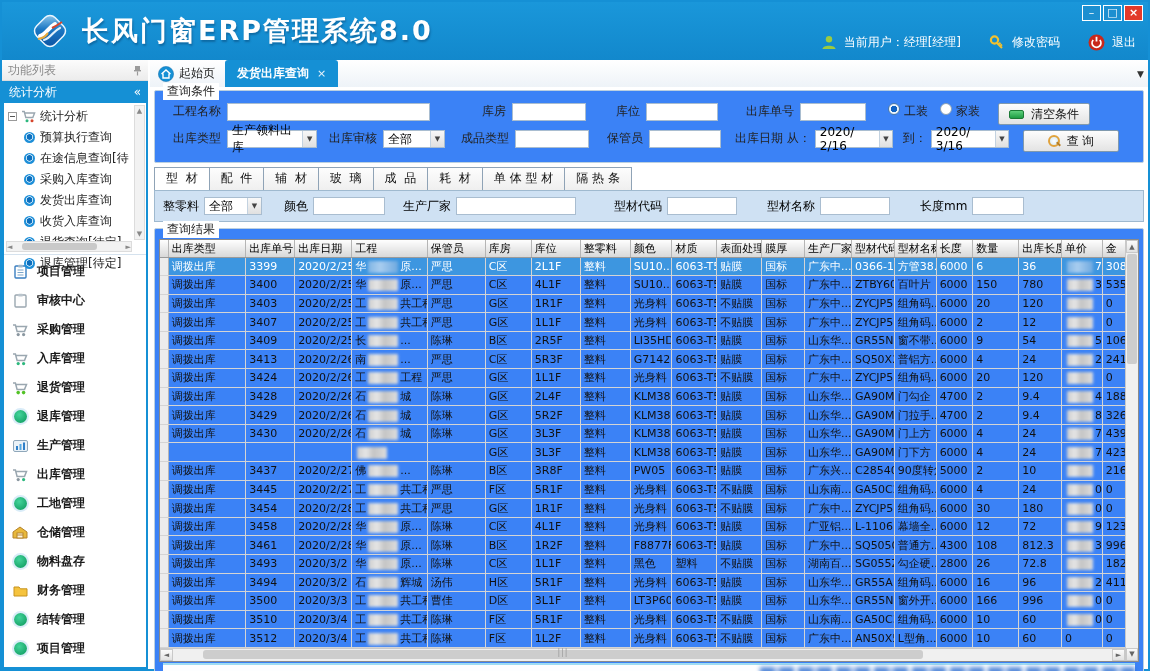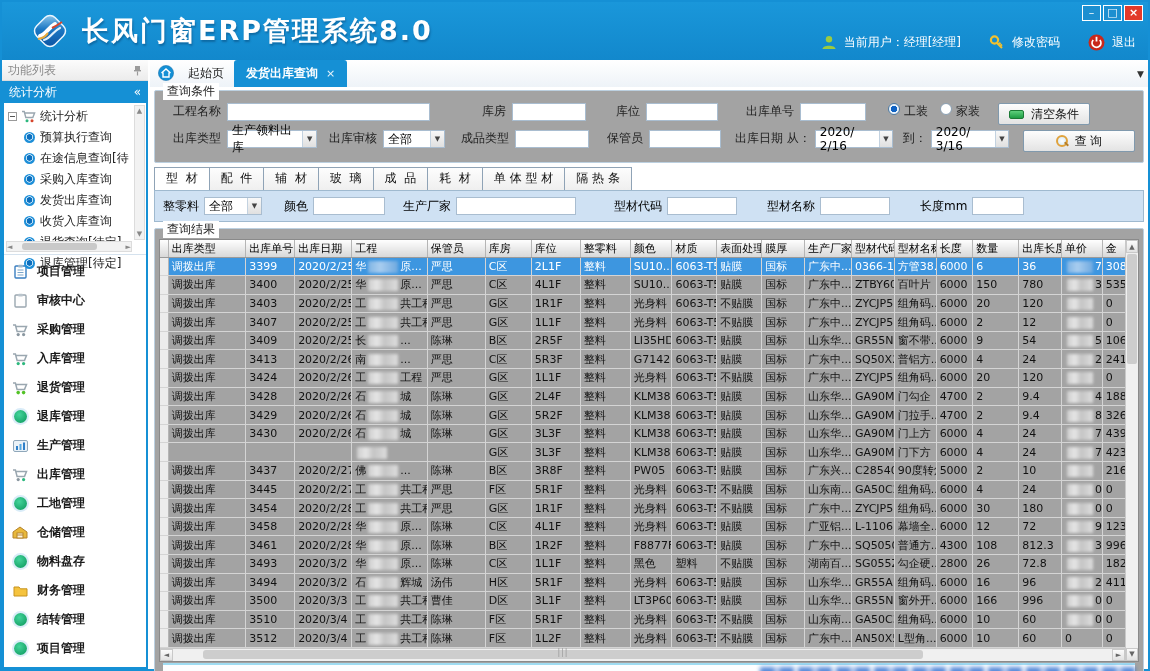--- a/index.html
+++ b/index.html
@@ -37,26 +37,26 @@
   .mi { width:16px; height:15px; flex:0 0 16px; display:inline-flex; align-items:center; justify-content:center; }
   .i-dot-g { width:13px; height:13px; border-radius:50%; background:radial-gradient(circle at 40% 35%, #43d49b, #1aa86d 70%); box-shadow:0 0 0 2px #d9ecf8; }
   .side-bottom { height:26px; border-top:1px solid #e0e0e0; display:flex; align-items:center; gap:16px; padding:0 8px; }
   .side-bottom .dot { width:11px; height:11px; border-radius:50%; background:radial-gradient(circle at 40% 35%, #43d49b, #1aa86d 70%); box-shadow:0 0 0 2px #d9ecf8; }
   .side-cartbtn { width:30px; height:21px; border:1px solid #c2c2c2; border-radius:3px; background:linear-gradient(#fafafa,#e4e4e4); display:flex; align-items:center; justify-content:center; }
   .chev { color:#555; font-size:11px; line-height:8px; text-align:center; }
 
   
   .main { position:absolute; left:148px; top:58px; right:0; bottom:0; display:flex; flex-direction:column; background:#fff; }
   .tabbar { height:27px; display:flex; align-items:flex-end; position:relative; background:linear-gradient(#ffffff,#eef3f8); }
-  .tab-home { display:flex; align-items:flex-start; gap:14px; padding:4px 10px 5px 8px; font-size:12px; color:#222;margin-top:16px; }
+  .tab-home { display:flex; align-items:center; gap:5px; padding:4px 10px 5px 8px; font-size:12px; color:#222;margin-top:16px; }
   .tab-active { display:flex; align-items:center; gap:8px; padding:5px 12px; background:#1590d5; color:#fff; font-size:12px; font-weight:bold; border-radius:3px 3px 0 0; }
   .tab-close { font-weight:normal; font-size:11px; opacity:.9; }
   .tab-dd { position:absolute; right:4px; top:9px; color:#333; font-size:9px; }
 
-  .groupbox { border:1px solid #bcd0e0; border-radius:2px; margin:3px 4px 2px 4px; position:relative; background:#a3a3a3; }
+  .groupbox { border:1px solid #bcd0e0; border-radius:2px; margin:3px 4px 2px 4px; position:relative; background:#3b82f6; }
   .groupbox > .legend { position:absolute; top:-8px; left:8px; background:#fff; padding:0 4px; font-size:12px; color:#222; }
   .qpanel { padding:12px 6px 5px 6px; }
   .qrow { display:flex; align-items:flex-start; margin-bottom:5px; }
   .qrow label { color:#222; }
   .tbox { height:18px; border:1px solid #a9bdd0; background:#fff; }
   .combo { height:18px; border:1px solid #a9bdd0; background:#fff; display:flex; align-items:center; justify-content:space-between; font-size:12px; padding-left:4px; }
   .combo .arw { width:14px; height:100%; border-left:1px solid #c3d2e0; background:linear-gradient(#f8f8f8,#e0e0e0); font-size:7px; color:#444; display:flex; align-items:center; justify-content:center; }
   .radio { width:12px; height:12px; border-radius:50%; border:1px solid #8aa0b4; background:#fff; position:relative; }
   .radio.on { background:radial-gradient(circle, #0f62c3 0 3px, #eaf3fb 3.5px); border-color:#4d7ba6; }
   .btn { display:flex; align-items:center; gap:7px; border:1px solid #8099ad; background:linear-gradient(#fdfdfd,#e3e3e3); border-radius:2px; height:22px; padding:0 10px; font-size:12px; color:#111; }
@@ -407,21 +407,21 @@
         <label style="margin-left:14px">出库日期 从：</label>
         <div class="combo" style="width:78px;margin-left:4px">
           <span>2020/ 2/16</span>
             <span class="arw">▼</span>
         </div>
         <label style="margin-left:10px">到：</label>
         <div class="combo" style="width:78px;margin-left:4px">
           <span>2020/ 3/16</span>
             <span class="arw">▼</span>
         </div>
-        <button class="btn" style="margin-left:14px;width:112px;justify-content:center">
+        <button class="btn" style="margin-left:14px;width:96px;justify-content:center">
           <span class="i-mag"></span>
           <span>查  询</span>
         </button>
       </div>
     </div>
 
     <div class="mat-tabs">
         <div class="mat-tab active">型  材</div>
         <div class="mat-tab">配  件</div>
         <div class="mat-tab">辅  材</div>

